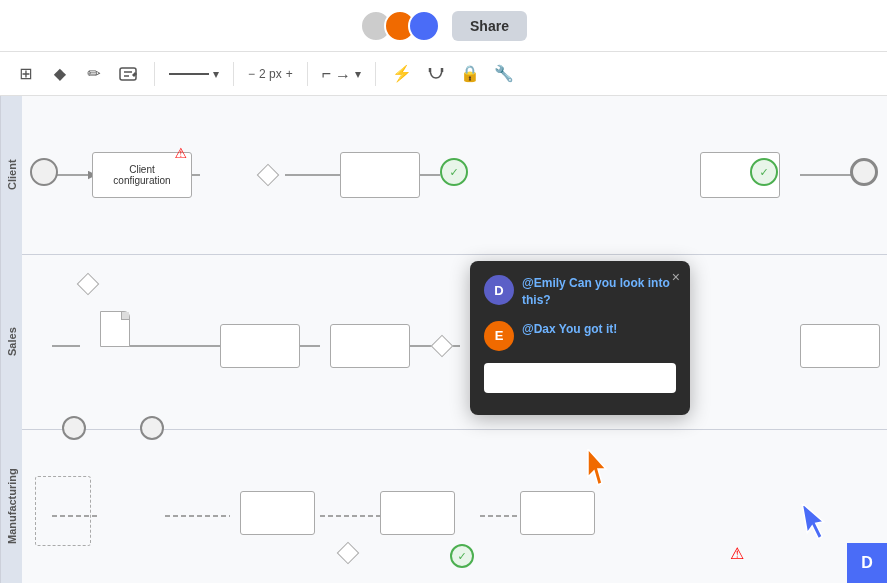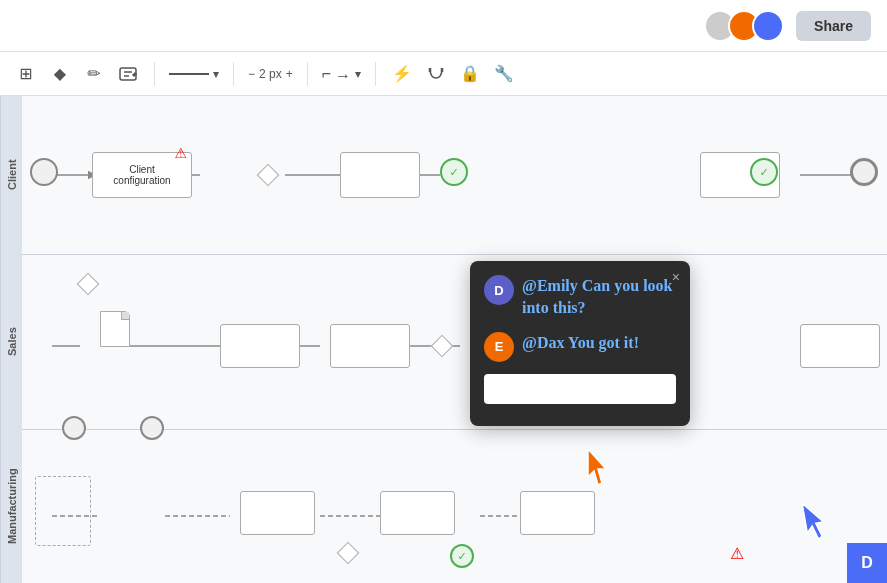--- a/index.html
+++ b/index.html
@@ -10,21 +10,21 @@
       font-family: -apple-system, BlinkMacSystemFont, 'Segoe UI', sans-serif;
       background: #f0f2f5;
     }
 
     
     .top-bar {
       background: #fff;
       height: 52px;
       display: flex;
       align-items: center;
-      justify-content: flex-end;
+      justify-content: center;
       padding: 8px 16px;
       border-bottom: 1px solid #e0e0e0;
       gap: 12px;
     }
     .avatar-group {
       display: flex;
       align-items: center;
     }
     .avatar {
       width: 32px;
@@ -201,24 +201,23 @@
       align-items: center;
       justify-content: center;
       font-weight: 700;
       font-size: 13px;
       color: #fff;
       flex-shrink: 0;
     }
     .comment-avatar-d { background: #5b5fc7; }
     .comment-avatar-e { background: #f06a00; }
     .comment-text {
-      font-size: 16px;
+      font-size: 12px;
       color: #ddd;
       line-height: 1.4;
-      font-family: Liberation Serif, serif;
     }
     .comment-text span {
       color: #6eb3ff;
       font-weight: 600;
     }
     .comment-input {
       width: 100%;
       background: #fff;
       border: none;
       border-radius: 4px;

